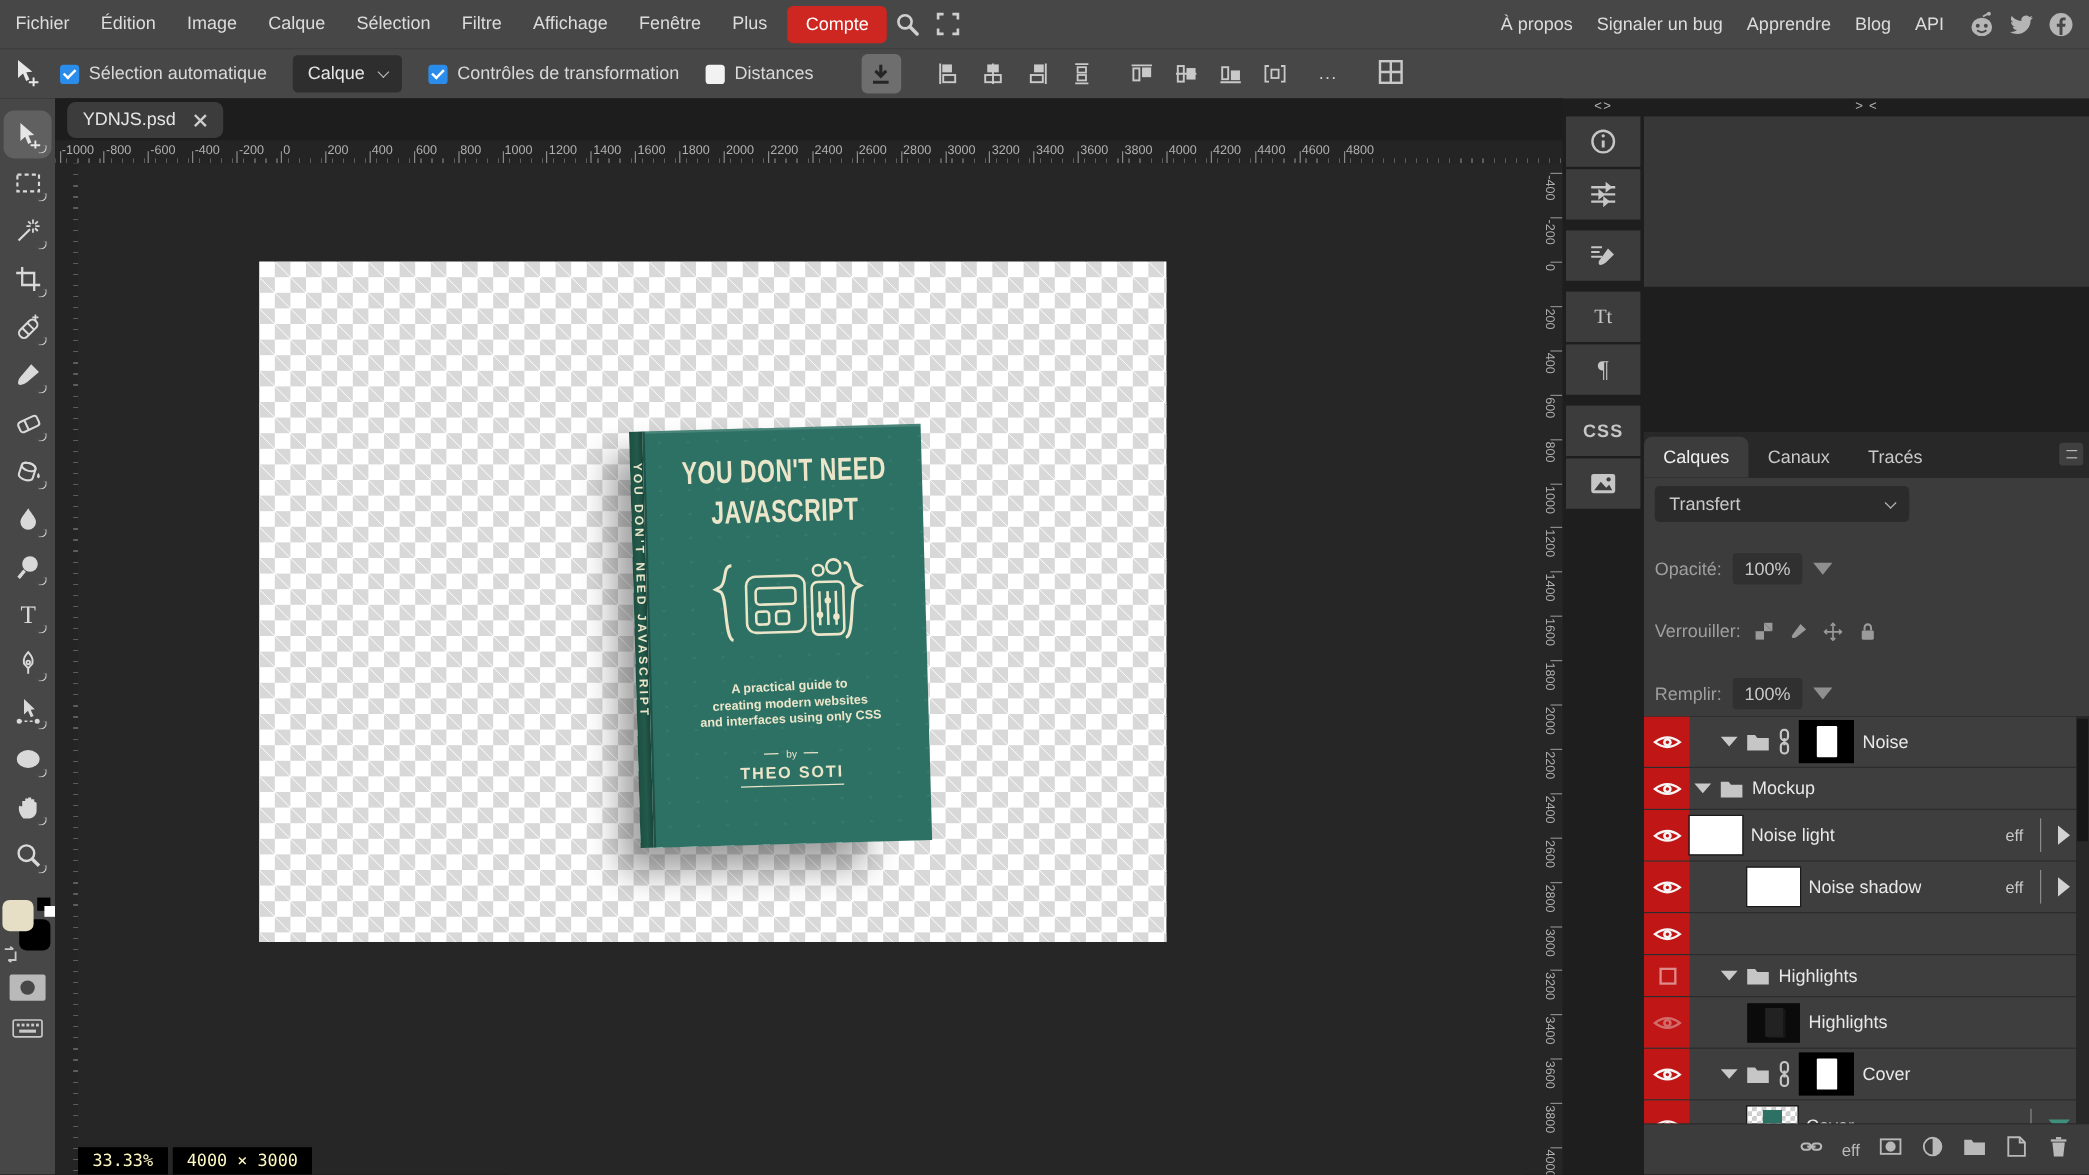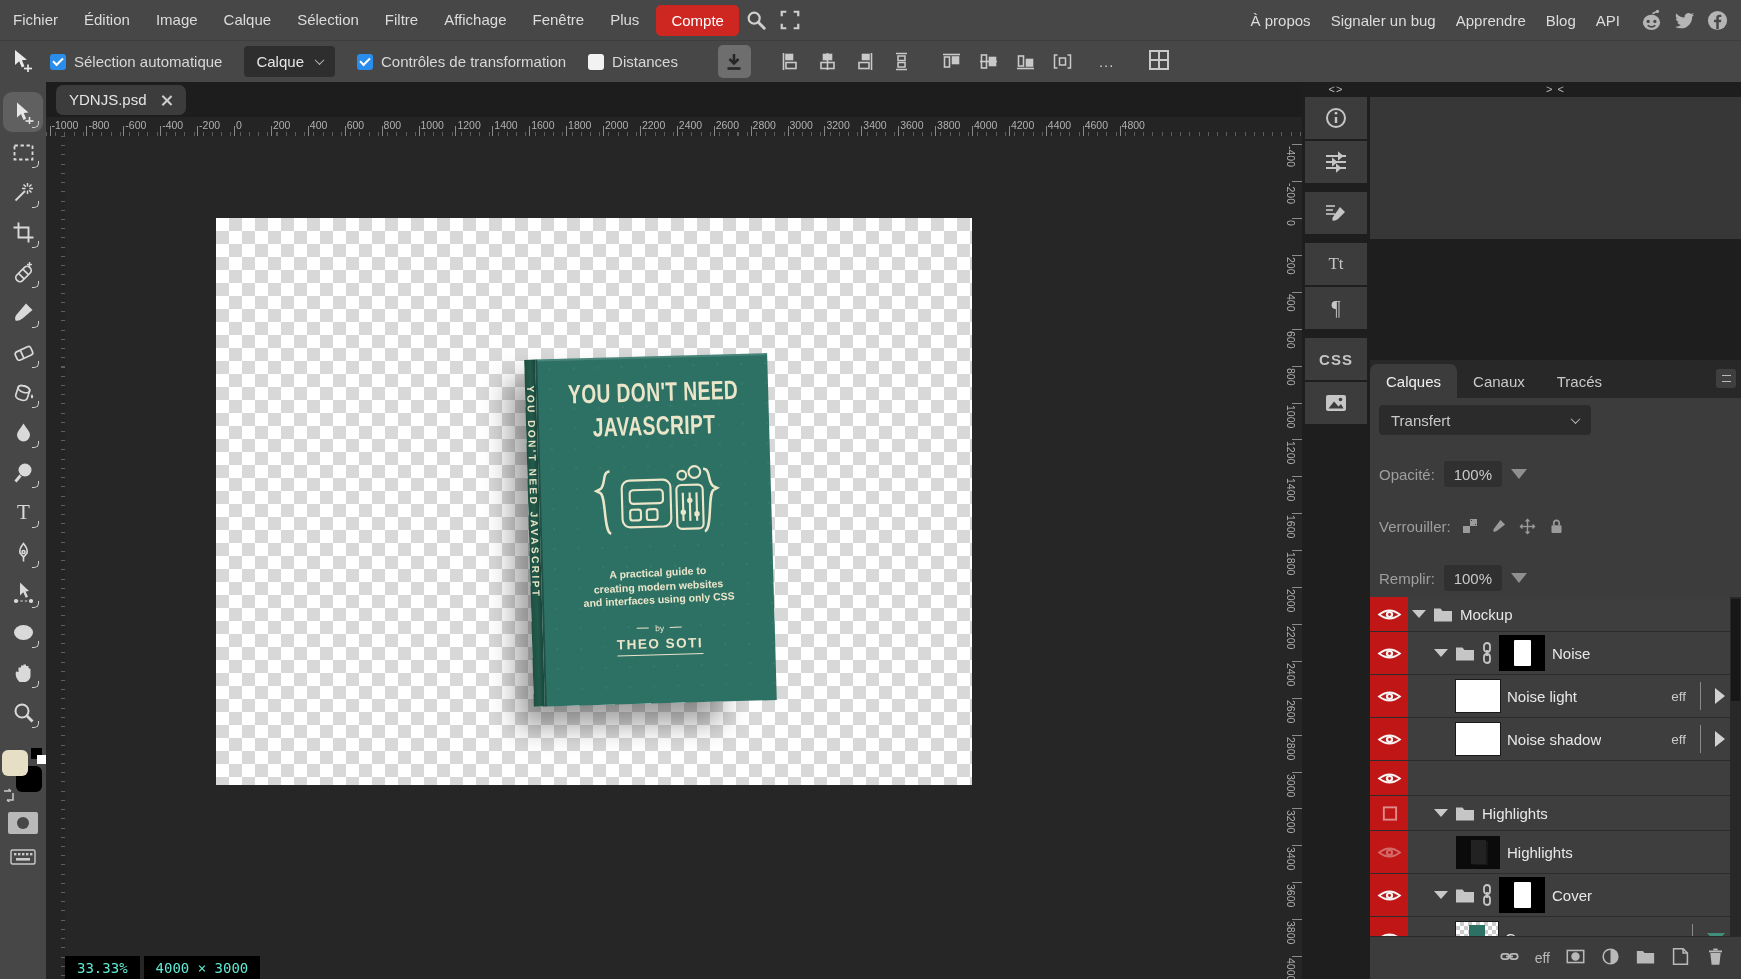--- a/index.html
+++ b/index.html
@@ -148,21 +148,21 @@
   .push { margin-left:auto; }
   .lscroll { position:absolute; right:0; top:0; bottom:0; width:11px; background:#282828; }
   .lscroll-thumb { position:absolute; left:1px; right:1px; top:2px; height:102px; background:#171717; }
 
   .lbottom { height:43px; background:#3c3c3c; border-top:1px solid #2a2a2a; display:flex; align-items:center; justify-content:flex-end; gap:16px; padding-right:16px; color:#b9b9b9; }
   .lbottom svg { width:19px; height:19px; }
   .lb-eff { font-size:14px; }
 
   
   .statusbar { position:absolute; left:65px; bottom:0; height:23px; display:flex; gap:4px; z-index:10; font-family:"DejaVu Sans Mono", monospace; font-size:14px; }
-  .sb-box { background:#000; color:#5eead4; display:flex; align-items:center; padding:0 12px; white-space:nowrap; }
+  .sb-box { background:#000; color:#fef9c3; display:flex; align-items:center; padding:0 12px; white-space:nowrap; }
 </style>
 </head>
 <body>
 
 <div id="app">
 
   <div class="menubar">
     <div class="menu-left" id="menu-left">
         <span class="menu-item">Fichier</span>
         <span class="menu-item">Édition</span>
@@ -737,39 +737,21 @@
               </svg>
             </span>
         </div>
         <div class="lrow-ctrl">
           <span>Remplir:</span>
           <span class="valbox">100%</span>
           <span class="tri-down"></span>
         </div>
       </div>
       <div class="llist" id="layer-list">
-        <div class="lrow">
-            <div class="leye">
-              <svg class="eye-svg" viewBox="0 0 26 18">
-                <path d="M2 9 Q13 0.5 24 9 Q13 17.5 2 9 Z" fill="none" stroke="#f5f5f5" stroke-width="2"></path>
-                <circle cx="13" cy="9" r="3.8" fill="#f5f5f5"></circle>
-                <circle cx="13" cy="9" r="1.5" fill="#c11616"></circle>
-              </svg>
-            </div>
-            <div class="lbody" style="padding-left: 4px;">
-              <span class="chev-down"></span>
-              <span style="display: flex;">
-                <svg class="folder-svg" viewBox="0 0 20 16">
-                  <path d="M1 2.5 h6.5 l2 2.5 H19 v10.5 H1 Z" fill="#c6c6c6"></path>
-                </svg>
-              </span>
-              <span class="lname">Mockup</span>
-            </div>
-          </div>
-          <div class="lrow tall">
+        <div class="lrow tall">
             <div class="leye">
               <svg class="eye-svg" viewBox="0 0 26 18">
                 <path d="M2 9 Q13 0.5 24 9 Q13 17.5 2 9 Z" fill="none" stroke="#f5f5f5" stroke-width="2"></path>
                 <circle cx="13" cy="9" r="3.8" fill="#f5f5f5"></circle>
                 <circle cx="13" cy="9" r="1.5" fill="#c11616"></circle>
               </svg>
             </div>
             <div class="lbody" style="padding-left: 26px;">
               <span class="chev-down"></span>
               <span style="display: flex;">
@@ -783,29 +765,47 @@
                   <rect x="2" y="12" width="6" height="9" rx="3" fill="none" stroke="#c6c6c6" stroke-width="1.8"></rect>
                   <line x1="5" y1="8" x2="5" y2="14" stroke="#c6c6c6" stroke-width="1.8"></line>
                 </svg>
               </span>
               <div class="thumb thumb-mask">
                 <span class="mask-rect"></span>
               </div>
               <span class="lname">Noise</span>
             </div>
           </div>
+          <div class="lrow">
+            <div class="leye">
+              <svg class="eye-svg" viewBox="0 0 26 18">
+                <path d="M2 9 Q13 0.5 24 9 Q13 17.5 2 9 Z" fill="none" stroke="#f5f5f5" stroke-width="2"></path>
+                <circle cx="13" cy="9" r="3.8" fill="#f5f5f5"></circle>
+                <circle cx="13" cy="9" r="1.5" fill="#c11616"></circle>
+              </svg>
+            </div>
+            <div class="lbody" style="padding-left: 4px;">
+              <span class="chev-down"></span>
+              <span style="display: flex;">
+                <svg class="folder-svg" viewBox="0 0 20 16">
+                  <path d="M1 2.5 h6.5 l2 2.5 H19 v10.5 H1 Z" fill="#c6c6c6"></path>
+                </svg>
+              </span>
+              <span class="lname">Mockup</span>
+            </div>
+          </div>
           <div class="lrow tall">
             <div class="leye">
               <svg class="eye-svg" viewBox="0 0 26 18">
                 <path d="M2 9 Q13 0.5 24 9 Q13 17.5 2 9 Z" fill="none" stroke="#f5f5f5" stroke-width="2"></path>
                 <circle cx="13" cy="9" r="3.8" fill="#f5f5f5"></circle>
                 <circle cx="13" cy="9" r="1.5" fill="#c11616"></circle>
               </svg>
             </div>
-            <div class="lbody" style="padding-left: 48px;">
+            <div class="lbody" style="">
               <div class="thumb thumb-white"></div>
               <span class="lname">Noise light</span>
               <span class="leff">eff</span>
               <span class="vsep"></span>
               <span class="exp-arrow"></span>
             </div>
           </div>
           <div class="lrow tall">
             <div class="leye">
               <svg class="eye-svg" viewBox="0 0 26 18">

